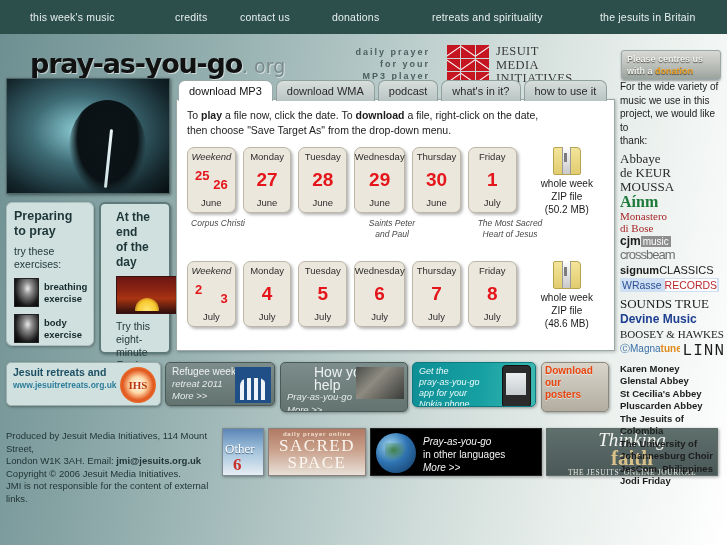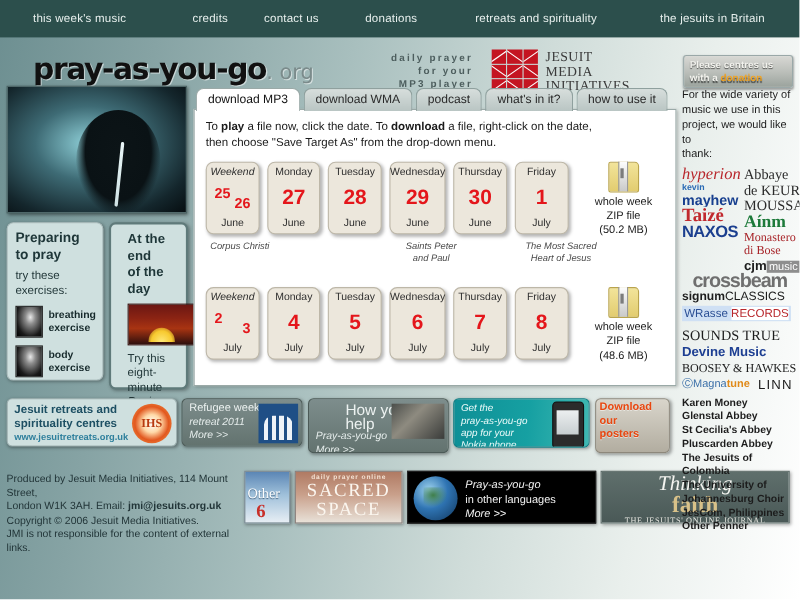--- a/index.html
+++ b/index.html
@@ -234,36 +234,36 @@
   
   #rail { position:absolute; left:620px; top:80px; width:105px; }
   #rail .intro { font-size:10px; color:#1c1c1c; line-height:13.5px; }
   #rail .logos { margin-top:4px; }
   .lg { margin-bottom:1px; line-height:14px; white-space:nowrap; overflow:hidden; }
   .lg.hyperion { font-family:"Liberation Serif",serif; font-style:italic; font-size:15px; color:#b8272c; }
   .lg.mayhew { font-size:13px; font-weight:700; color:#173f8f; line-height:13px; }
   .lg.mayhew .kv { display:block; font-size:8px; color:#2a6ab5; line-height:8px; }
   .lg.taize { font-family:"Liberation Serif",serif; font-size:17px; font-weight:700; color:#c1292e; }
   .lg.naxos { font-size:15px; font-weight:700; color:#1b3f8f; letter-spacing:-.5px; }
-  .lg.crossbeam { font-size:18px; font-weight:700; color:#6f6f6f; letter-spacing:-1px;text-align:center; }
+  .lg.crossbeam { font-size:13px; font-weight:400; color:#6f6f6f; letter-spacing:-1px; }
   .lg.signum { font-size:11px; color:#1c1c1c; }
   .lg.signum b { font-weight:700; }
   .lg.wrasse { font-size:10.5px; color:#2b4f94; background:#cfe0f4; display:inline-block; padding:0 2px; }
   .lg.wrasse .r { color:#b8272c; background:#fff; }
   .lg.sounds { font-family:"Liberation Serif",serif; font-size:13px; color:#1c1c1c; }
   .lg.devine { font-size:12px; font-weight:700; color:#1d3f92; }
   .lg.boosey { font-family:"Liberation Serif",serif; font-size:11px; color:#1c1c1c; }
   .lg.magnatune { font-size:10px; color:#3b6fa8; }
   .lg.magnatune .tune { color:#e08a19; font-weight:700; }
   .abbaye { font-family:"Liberation Serif",serif; font-size:13px; color:#2a2a2a; line-height:14px; }
   .ainm { font-family:"Liberation Serif",serif; font-size:16px; font-weight:700; color:#1d7a3a; line-height:16px; }
   .monastero { font-family:"Liberation Serif",serif; font-size:11px; color:#a8252a; line-height:12px; }
   .cjm { font-size:12px; font-weight:700; color:#1c1c1c; }
   .cjm .box { background:#8e8e8e; color:#fff; font-weight:400; padding:0 2px; font-size:10px; }
-  .linn { font-family:Liberation Sans, sans-serif; font-size:12px; color:#1c1c1c; letter-spacing:1px; }
+  .linn { font-family:Liberation Mono, monospace; font-size:16px; color:#1c1c1c; letter-spacing:1px; }
   #thanklist { margin-top:3px; font-size:9.5px; font-weight:700; color:#1c1c1c; line-height:12.5px; }
   .rail-split { display:flex; gap:3px; align-items:flex-start; }
   .rail-split > div { flex:1 1 auto; }
 </style>
 </head>
 <body>
 
 <div id="page">
 
   <div id="topnav">
@@ -455,21 +455,20 @@
               <div class="zt">(48.6 MB)</div>
             </div>
           </div>
           <div class="feasts"></div>
         </div>
       </div>
   </div>
 
   <div id="promo-retreats" class="promo">
     <div class="t">Jesuit retreats and</div>
-    <div class="t">spirituality centres</div>
     <div class="u">www.jesuitretreats.org.uk</div>
     <div id="ihs"></div>
   </div>
 
   <div id="promo-refugee" class="promo">
     <div class="t">Refugee week</div>
     <div class="i">retreat 2011</div>
     <div class="i">More &gt;&gt;</div>
     <div class="pic"></div>
   </div>
@@ -532,26 +531,20 @@
 
   <div id="rail">
     <div class="intro">
       <div>For the wide variety of</div>
       <div>music we use in this</div>
       <div>project, we would like to</div>
       <div>thank:</div>
     </div>
     <div class="logos">
       <div class="rail-split">
-        <div>
-          <div class="lg hyperion">hyperion</div>
-          <div class="lg mayhew"><span class="kv">kevin</span>mayhew</div>
-          <div class="lg taize">Taizé</div>
-          <div class="lg naxos">NAXOS</div>
-        </div>
         <div>
           <div class="abbaye">Abbaye<br>de KEUR<br>MOUSSA</div>
           <div class="ainm">Aínm</div>
           <div class="monastero">Monastero<br>di Bose</div>
           <div class="cjm">cjm<span class="box">music</span></div>
         </div>
       </div>
       <div class="lg crossbeam">crossbeam</div>
       <div class="lg signum"><b>signum</b>CLASSICS</div>
       <div class="lg wrasse">WRasse <span class="r">RECORDS</span></div>
@@ -565,17 +558,17 @@
     </div>
     <div id="thanklist">
         <div>Karen Money</div>
         <div>Glenstal Abbey</div>
         <div>St Cecilia's Abbey</div>
         <div>Pluscarden Abbey</div>
         <div>The Jesuits of Colombia</div>
         <div>The University of</div>
         <div>Johannesburg Choir</div>
         <div>JesCom, Philippines</div>
-        <div>Other Penner</div>
+        <div>Jodi Friday</div>
       </div>
   </div>
 
 </div>
 
 </body></html>

